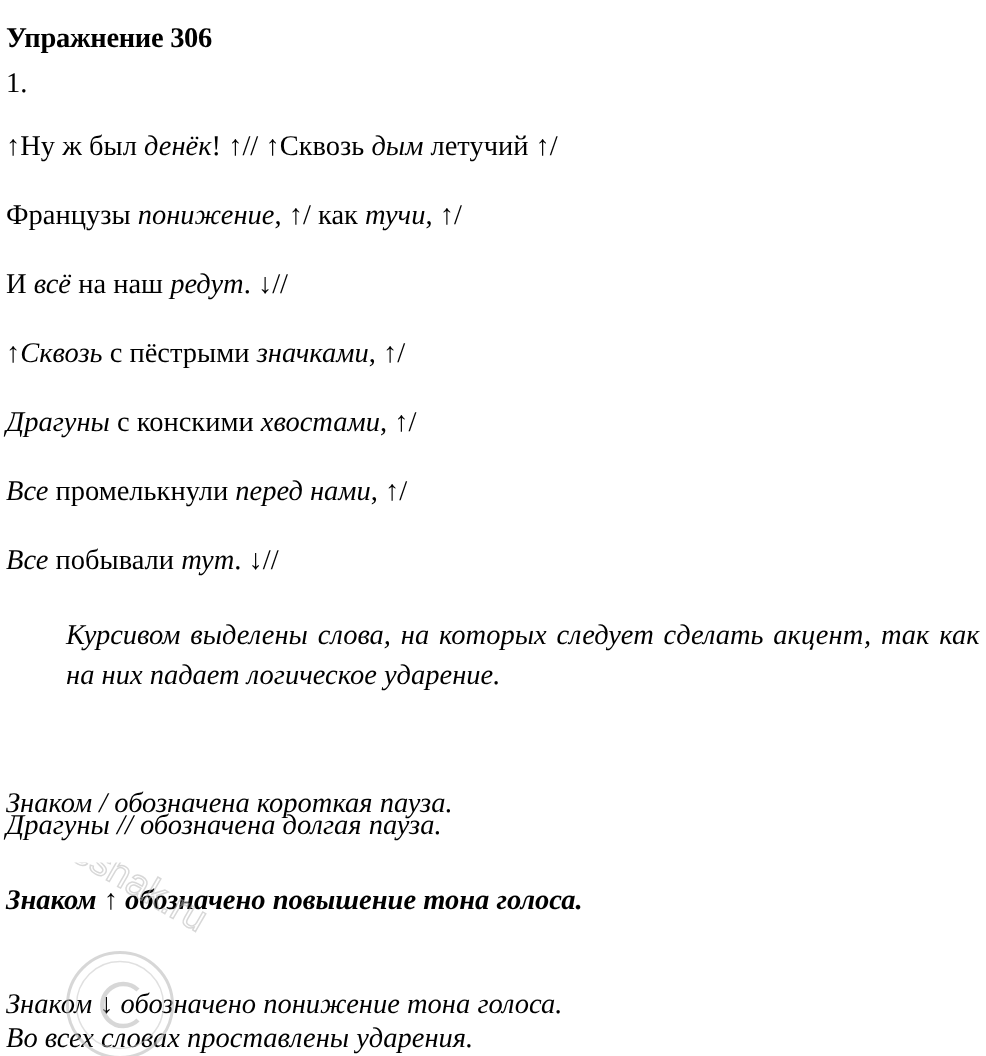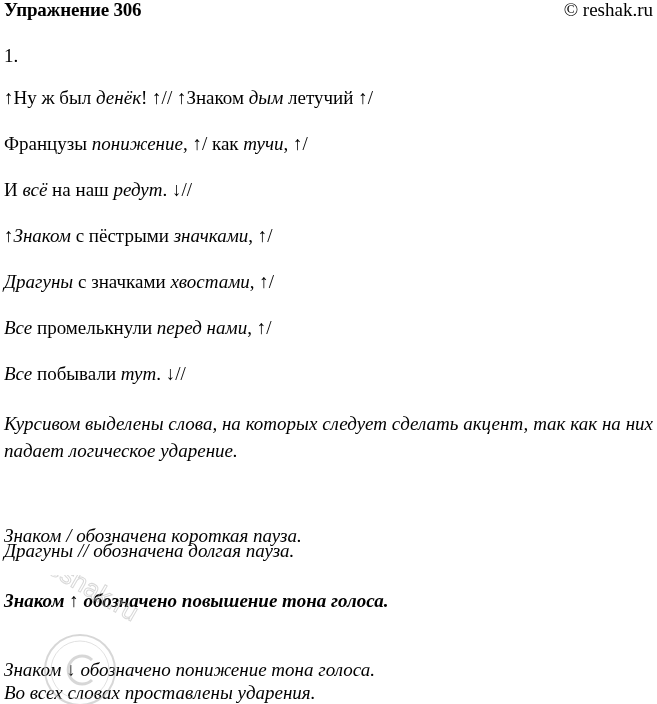--- a/index.html
+++ b/index.html
@@ -10,21 +10,21 @@
     body {
       width: 657px;
       height: 704px;
       position: relative;
       overflow: hidden;
       font-family: "Liberation Serif", serif;
       color: #000000;
     }
     .header {
       position: absolute;
-      top: 0;
+      top: 16px;
       left: 4px;
       right: 4px;
       height: 24px;
     }
     .title {
       position: absolute;
       left: 0;
       top: -1px;
       font-weight: bold;
       font-size: 19px;
@@ -47,46 +47,46 @@
       position: absolute;
       left: 4px;
       right: 4px;
       font-size: 19px;
       font-style: italic;
       line-height: 27px;
     }
     .justified {
       text-align: justify;
       text-align-last: left;
+      margin-left: 40px;
     }
     .watermark {
       position: absolute;
       left: 20px;
       top: 575px;
       width: 150px;
       height: 130px;
       pointer-events: none;
       opacity: 0.55;
     }
   </style>
 </head>
 <body>
 
 <div class="header">
   <span class="title">Упражнение 306</span>
-  <span class="copyright">© reshak.ru</span>
 </div>
 
 <div class="line" style="top:45px;">1.</div>
 
-<div class="line" style="top:87px;"><span>↑Ну ж был </span><i>денёк</i><span>! ↑// ↑Знаком </span><i>дым</i><span> летучий ↑/</span></div>
+<div class="line" style="top:87px;"><span>↑Ну ж был </span><i>денёк</i><span>! ↑// ↑Сквозь </span><i>дым</i><span> летучий ↑/</span></div>
 <div class="line" style="top:133px;"><span>Французы </span><i>понижение</i><span>, ↑/ как </span><i>тучи</i><span>, ↑/</span></div>
 <div class="line" style="top:179px;"><span>И </span><i>всё</i><span> на наш </span><i>редут</i><span>. ↓//</span></div>
-<div class="line" style="top:225px;"><span>↑</span><i>Знаком</i><span> с пёстрыми </span><i>значками</i><span>, ↑/</span></div>
-<div class="line" style="top:271px;"><i>Драгуны</i><span> с значками </span><i>хвостами</i><span>, ↑/</span></div>
+<div class="line" style="top:225px;"><span>↑</span><i>Сквозь</i><span> с пёстрыми </span><i>значками</i><span>, ↑/</span></div>
+<div class="line" style="top:271px;"><i>Драгуны</i><span> с конскими </span><i>хвостами</i><span>, ↑/</span></div>
 <div class="line" style="top:317px;"><i>Все</i><span> промелькнули </span><i>перед нами</i><span>, ↑/</span></div>
 <div class="line" style="top:363px;"><i>Все</i><span> побывали </span><i>тут</i><span>. ↓//</span></div>
 
 <div class="para justified" style="top:410px;">Курсивом выделены слова, на которых следует сделать акцент, так как на них падает логическое ударение.</div>
 <div class="para" style="top:487px;margin-top:35px;">Знаком / обозначена короткая пауза.</div>
 <div class="para" style="top:537px;">Драгуны // обозначена долгая пауза.</div>
 <div class="para" style="top:587px;font-weight:bold;">Знаком ↑ обозначено повышение тона голоса.</div>
 <div class="para" style="top:633px;margin-top:23px;">Знаком ↓ обозначено понижение тона голоса.</div>
 <div class="para" style="top:679px;">Во всех словах проставлены ударения.</div>
 

